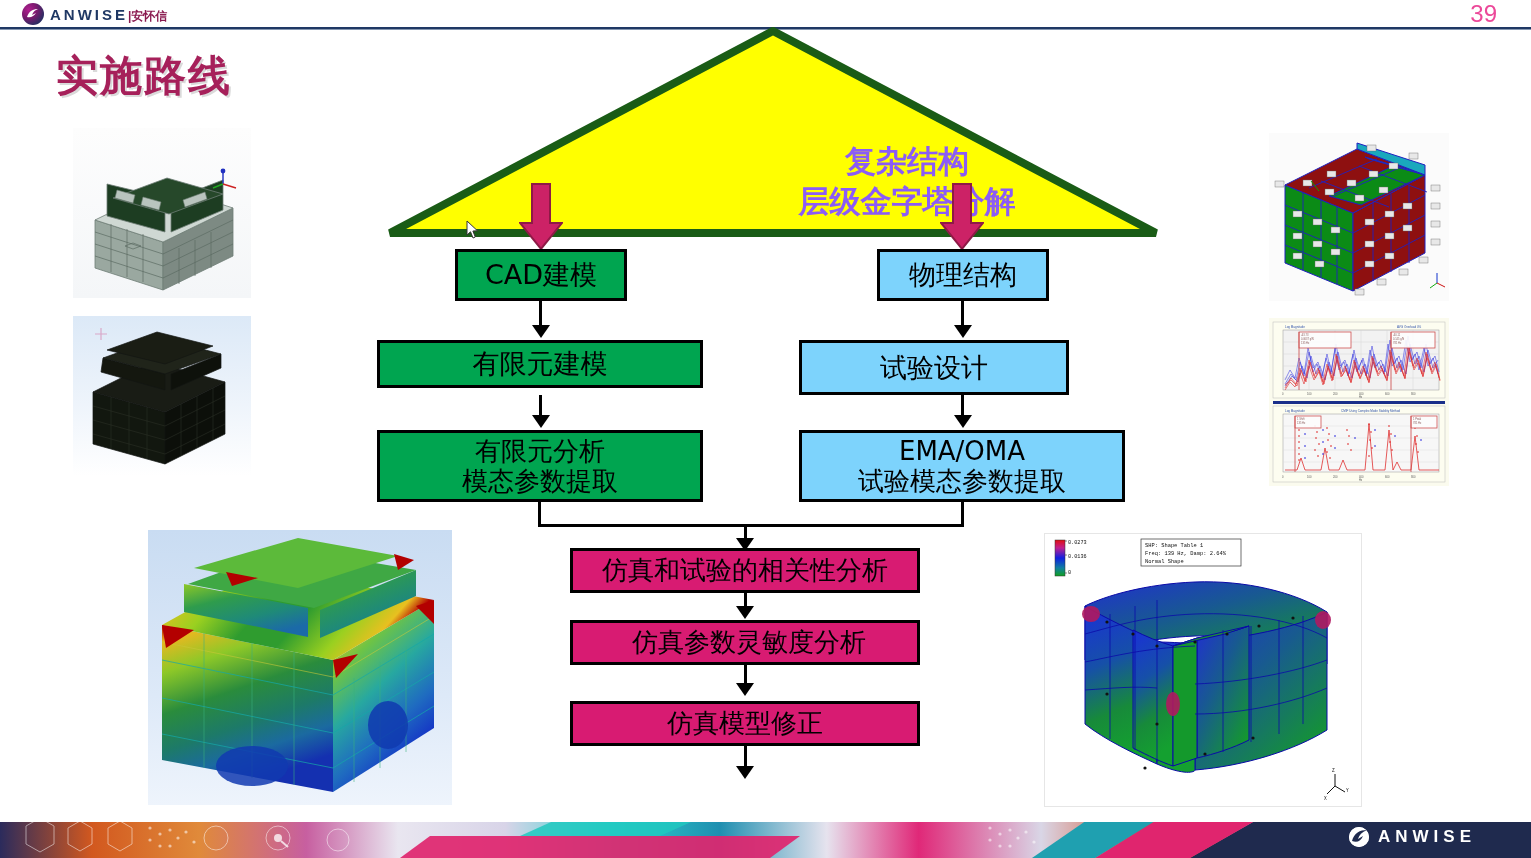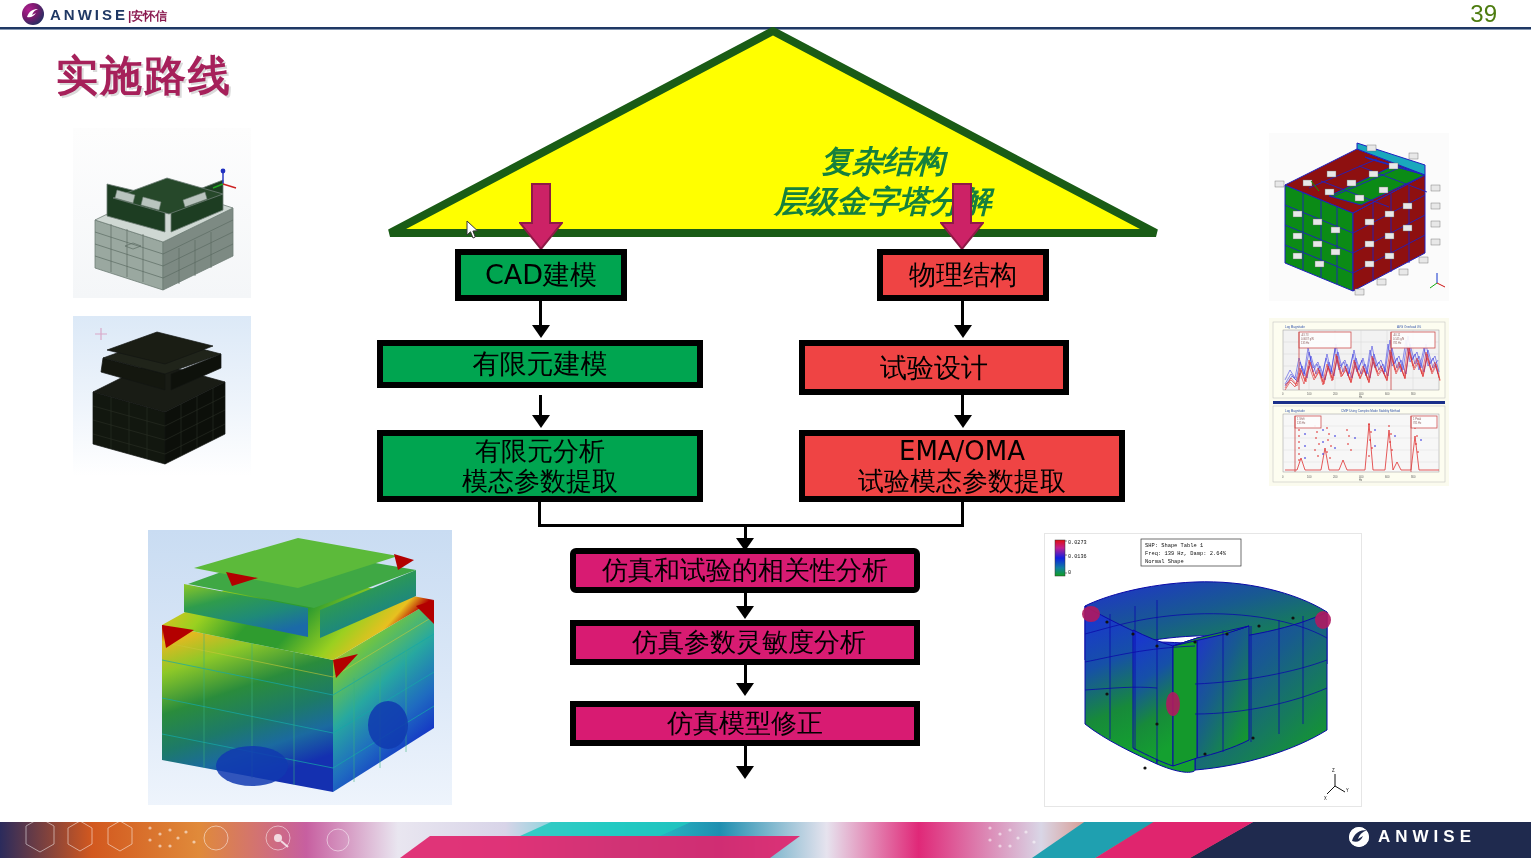--- a/index.html
+++ b/index.html
@@ -18,49 +18,49 @@
                  border-top: 2px solid #1F3864; border-bottom: 1px solid #8496b0; }
   #logo-wrap { position: absolute; left: 22px; top: 3px; display: flex; align-items: center; gap: 6px; }
   #logo-mark { width: 22px; height: 22px; border-radius: 50%;
                background: radial-gradient(circle at 30% 30%, #b01e8f 0%, #7a1a6e 38%, #2b2d62 75%, #1b2050 100%);
                position: relative; flex: none; }
   #logo-mark .swoosh {
     position: absolute; left: 4px; top: 5px; width: 14px; height: 12px;
   }
   #logo-text { font-size: 15px; font-weight: 700; letter-spacing: 3px; color: #1F3864; line-height: 1; }
   #logo-text .cn { letter-spacing: 0px; font-size: 12px; color: #8a1a4f; font-weight: 700; }
-  #page-num { position: absolute; right: 34px; top: 0px; font-size: 24px; color: #4d7c0f; font-weight: 400; }
+  #page-num { position: absolute; right: 34px; top: 0px; font-size: 24px; color: #ec4899; font-weight: 400; }
 
   
   #slide-title {
     position: absolute; left: 56px; top: 48px;
     font-size: 42px; font-weight: 700; color: #A6205A;
     letter-spacing: 2px;
     text-shadow: 2px 2px 0 rgba(150,150,150,0.35);
     font-family: "DejaVu Sans", "Liberation Sans", sans-serif;
   }
 
   
   #pyramid { position: absolute; left: 385px; top: 27px; width: 775px; height: 210px; }
   #pyramid svg { display: block; }
   #pyr-text {
-    position: absolute; left: 288px; top: 115px; width: 420px;
-    text-align: center; font-size: 31px; font-weight: 700; color: #15803d;
-    line-height: 1.28; font-family: "DejaVu Sans", "Liberation Sans", sans-serif; font-style: italic;
+    position: absolute; left: 312px; top: 115px; width: 420px;
+    text-align: center; font-size: 31px; font-weight: 700; color: #8b5cf6;
+    line-height: 1.28; font-family: "DejaVu Sans", "Liberation Sans", sans-serif;
   }
 
   
   .fbox {
     position: absolute; display: flex; align-items: center; justify-content: center;
-    text-align: center; border: 6px solid #000000;
+    text-align: center; border: 3px solid #000000;
     font-family: "DejaVu Sans", "Liberation Sans", sans-serif;
     color: #000; line-height: 1.16;
   }
   .fbox.green  { background: #00A550; }
-  .fbox.lgreen { background: #ef4444; }
+  .fbox.lgreen { background: #7dd3fc; }
   .fbox.pink   { background: #D81B72; }
 
   
   .vline { position: absolute; background: #000; width: 3px; }
   .hline { position: absolute; background: #000; height: 3px; }
   .arrowhead { position: absolute; width: 0; height: 0;
                border-left: 9px solid transparent; border-right: 9px solid transparent;
                border-top: 13px solid #000; }
 
   .bigarrow { position: absolute; }
@@ -160,21 +160,21 @@
   <div class="arrowhead" style="left:954px; top:325px;"></div>
   <div class="vline" style="left:961px; top:395px; height:22px;"></div>
   <div class="arrowhead" style="left:954px; top:415px;"></div>
 
   <div class="vline" style="left:538px; top:502px; height:25px;"></div>
   <div class="vline" style="left:961px; top:502px; height:25px;"></div>
   <div class="hline" style="left:538px; top:524px; width:426px;"></div>
   <div class="vline" style="left:744px; top:524px; height:18px;"></div>
   <div class="arrowhead" style="left:736px; top:538px;"></div>
 
-  <div class="fbox pink" style="left:570px; top:548px; width:350px; height:45px; font-size:26px;border-radius:6px;">
+  <div class="fbox pink" style="left:570px; top:548px; width:350px; height:45px; font-size:26px;">
     <span class="nowrap">仿真和试验的相关性分析</span>
   </div>
   <div class="vline" style="left:744px; top:593px; height:16px;"></div>
   <div class="arrowhead" style="left:736px; top:606px;"></div>
 
   <div class="fbox pink" style="left:570px; top:620px; width:350px; height:45px; font-size:26px;padding-left:8px;">
     <span class="nowrap">仿真参数灵敏度分析</span>
   </div>
   <div class="vline" style="left:744px; top:665px; height:20px;"></div>
   <div class="arrowhead" style="left:736px; top:683px;"></div>

